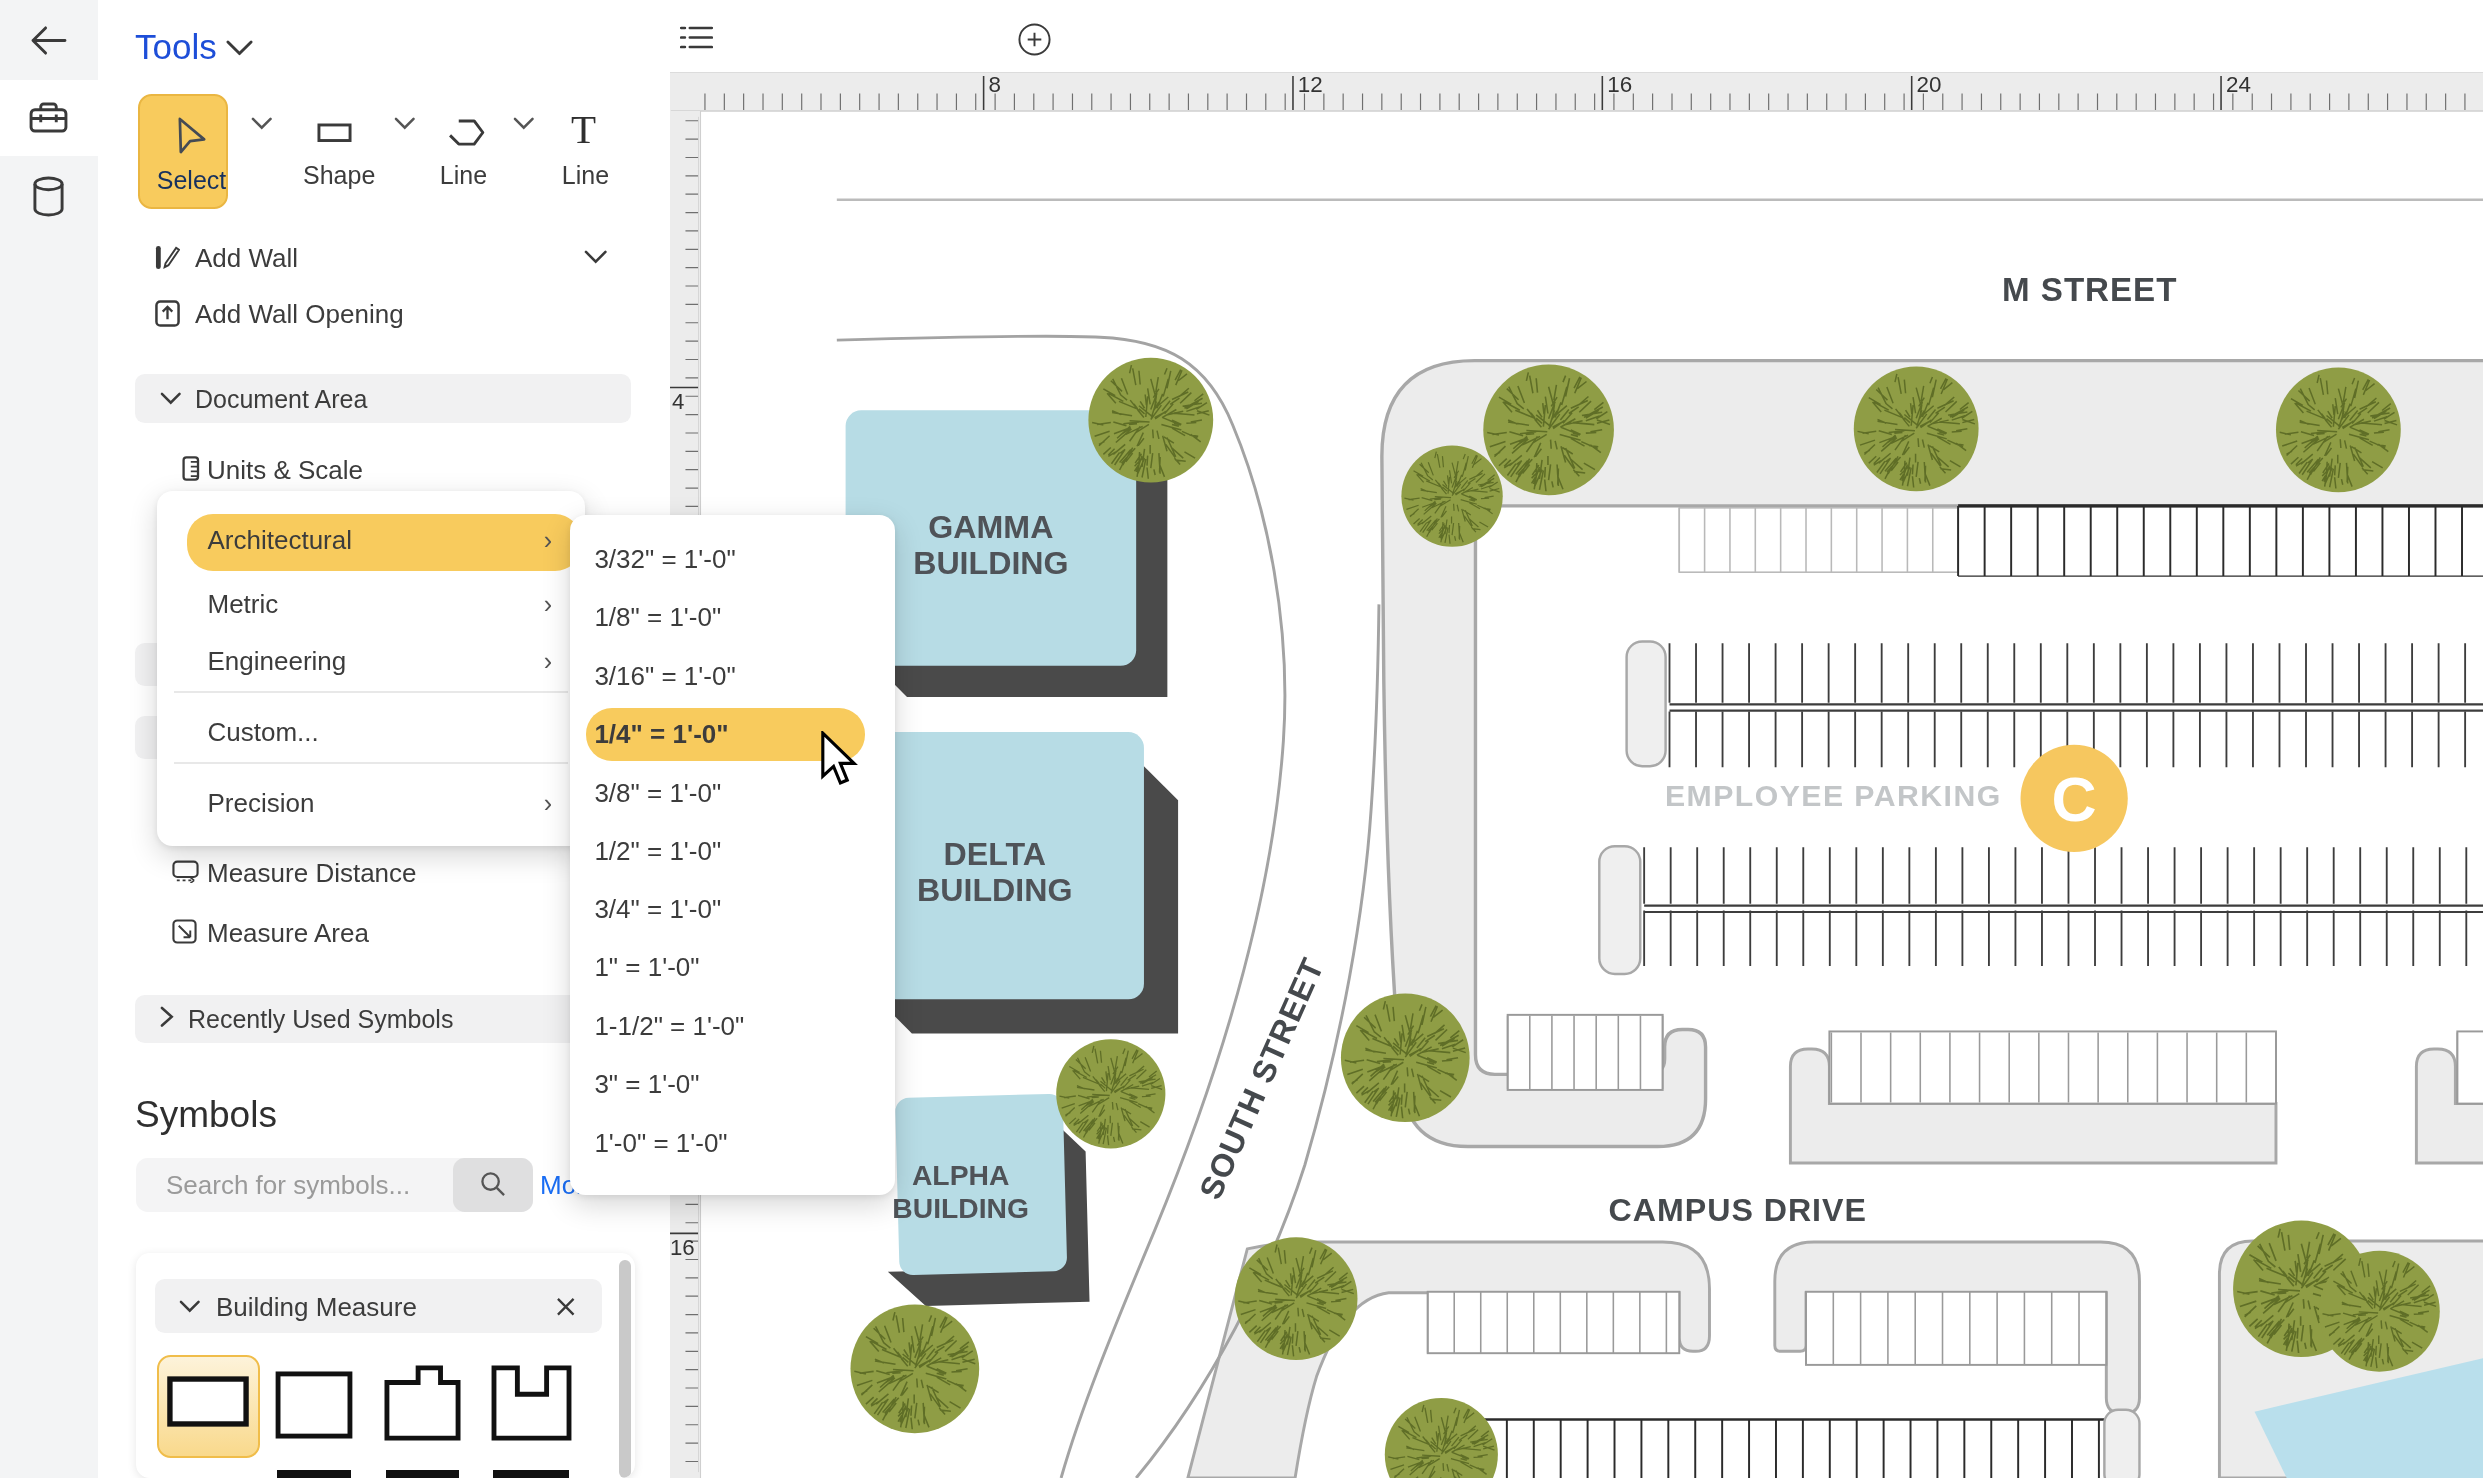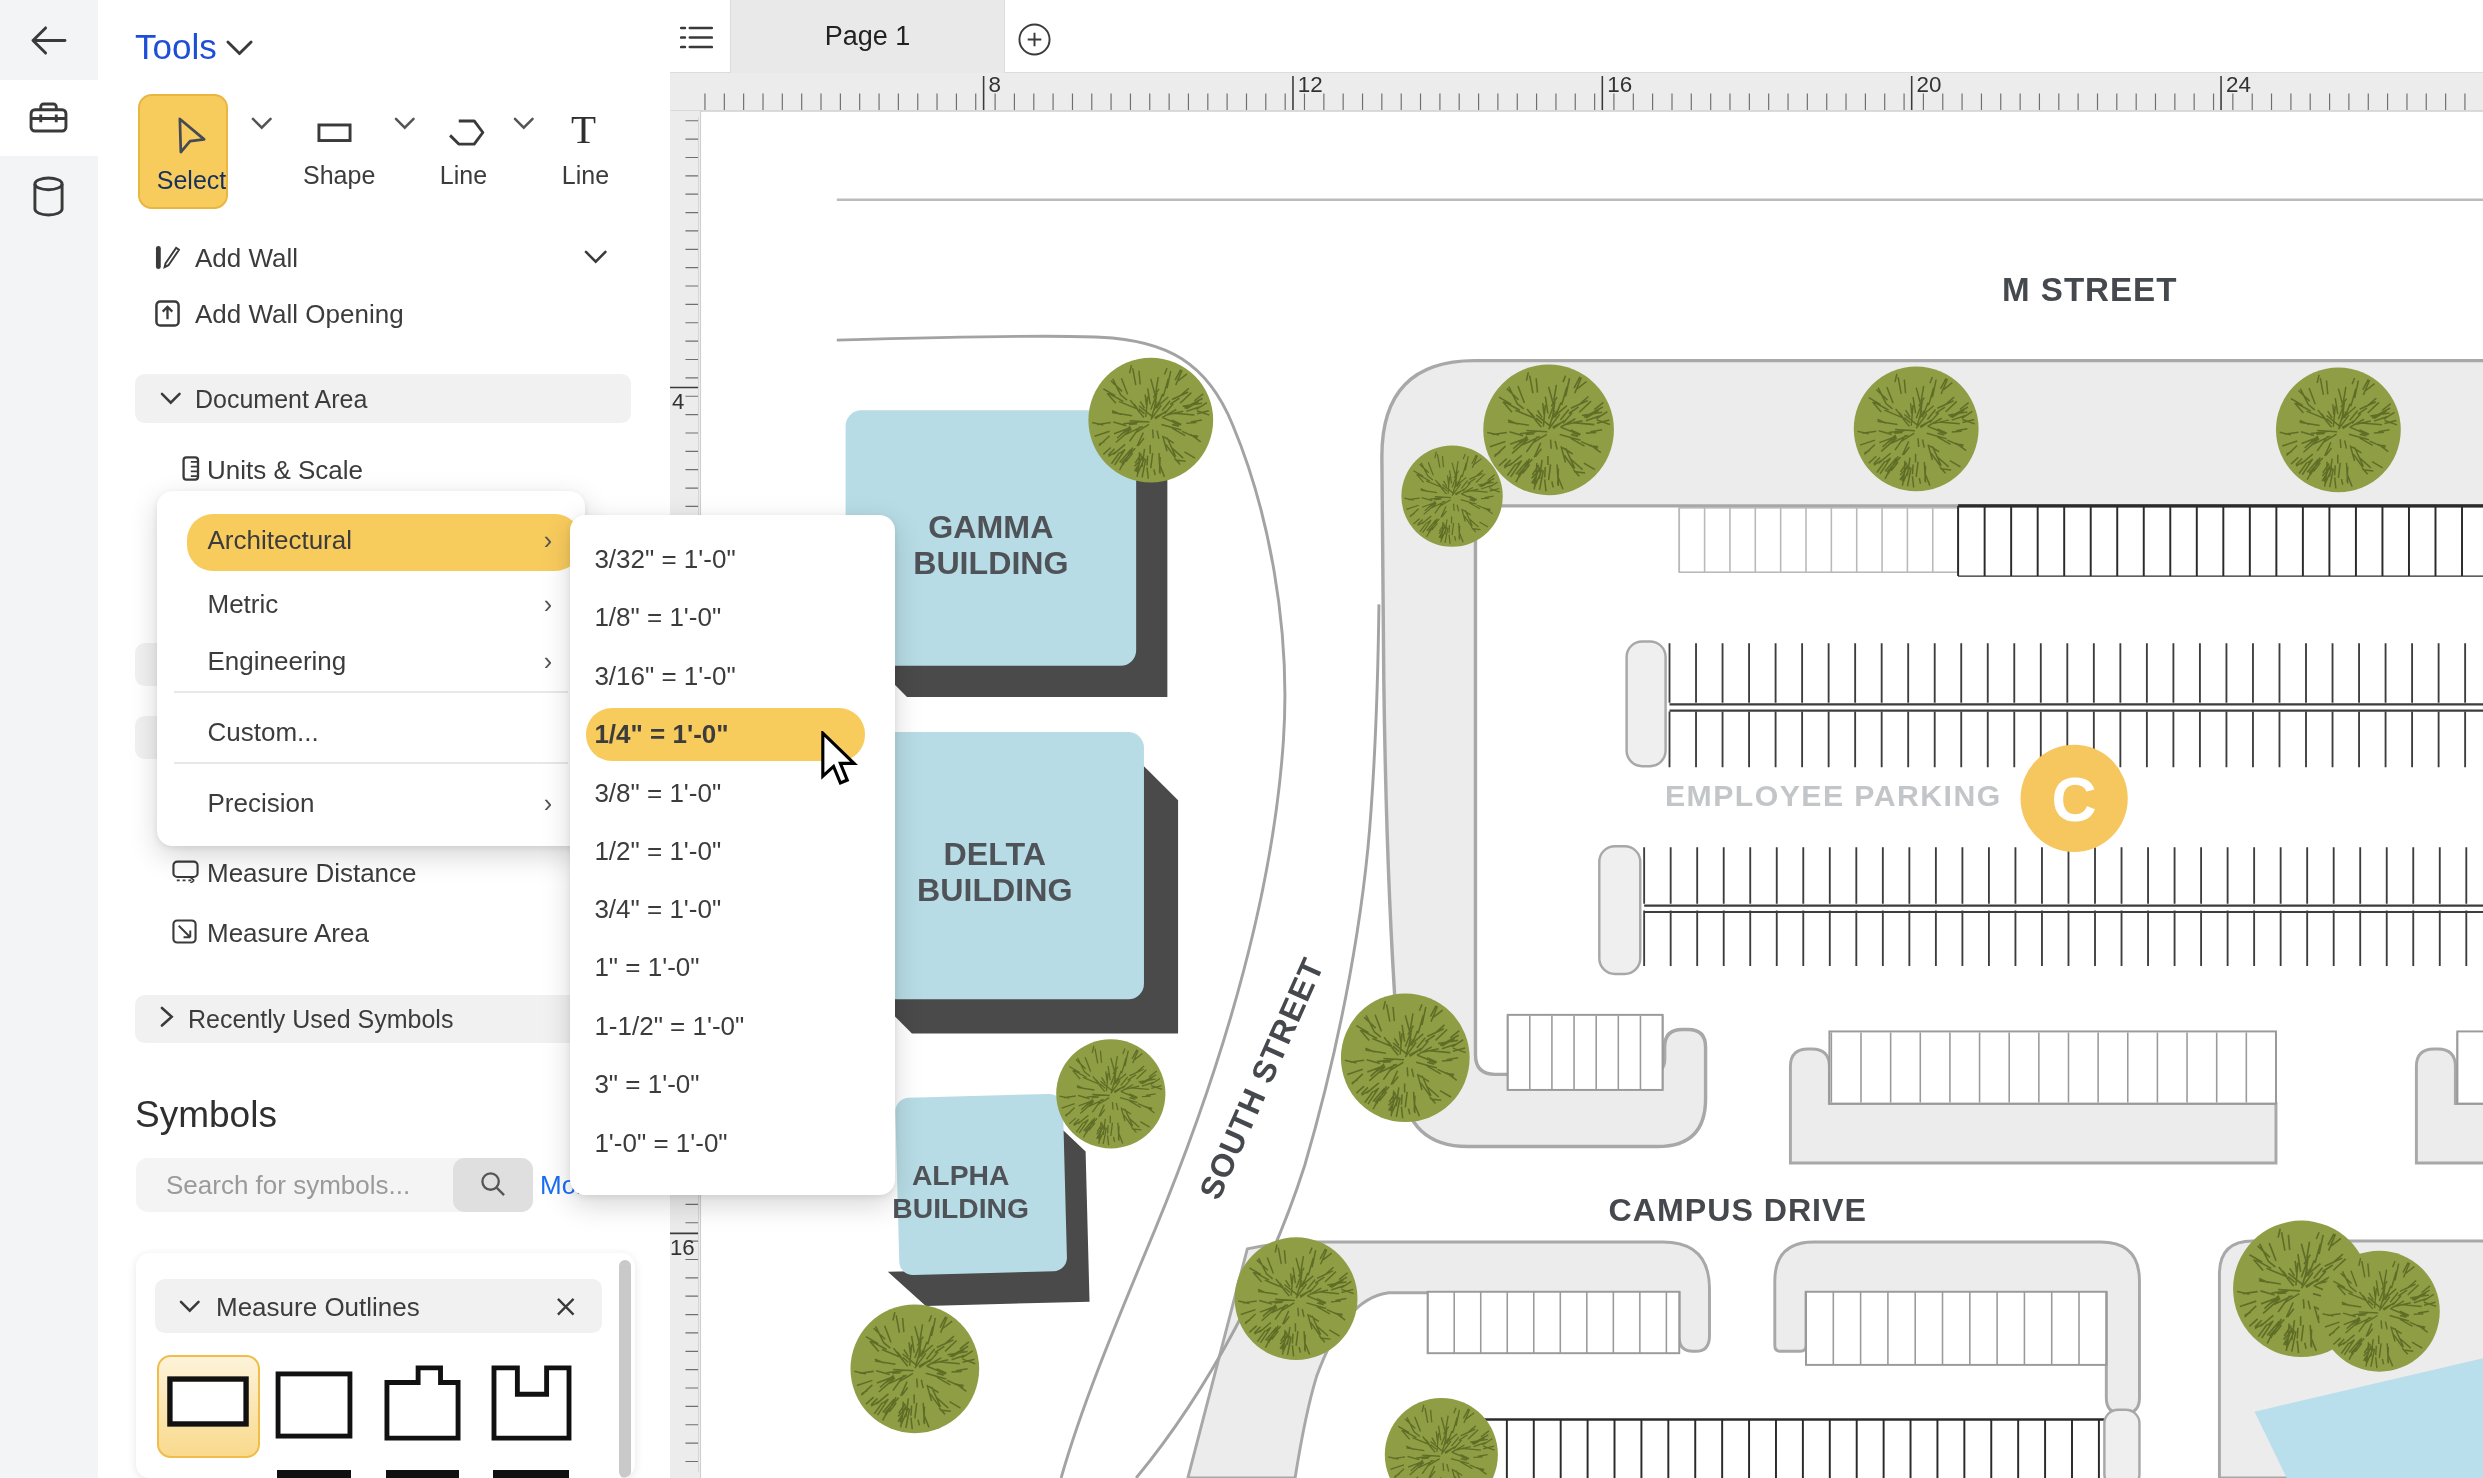--- a/index.html
+++ b/index.html
@@ -38,21 +38,20 @@
   svg text { font-family:"Liberation Sans", sans-serif; }
 </style></head>
 <body>
 
 <div class="abs" id="tabbar">
   <svg class="abs" style="left:9.8px;top:25px" width="33" height="25" viewBox="0 0 34 26">
     <g stroke="#3a3a3a" stroke-width="2.6" stroke-linecap="round">
       <path d="M1,3H5 M10,3H33 M1,13H5 M10,13H33 M1,23H5 M10,23H33"></path>
     </g>
   </svg>
-  <div id="tab1">Page 1</div>
   <svg class="abs" style="left:347px;top:21.5px" width="35" height="35" viewBox="0 0 36 36">
     <circle cx="18" cy="18" r="15.5" fill="none" stroke="#3a3a3a" stroke-width="2"></circle>
     <path d="M18,11V25 M11,18H25" stroke="#3a3a3a" stroke-width="2"></path>
   </svg>
 </div>
 <div class="abs" id="hruler">
   <svg width="1814" height="38" viewBox="687 75 1860 39">
     <path d="M722.0,96V113M741.9,96V113M761.7,96V113M781.6,96V113M801.4,96V113M821.3,96V113M841.1,96V113M861.0,96V113M880.8,96V113M900.7,96V113M920.5,96V113M940.4,96V113M960.2,96V113M980.1,96V113M999.9,96V113M1019.8,96V113M1039.6,96V113M1059.5,96V113M1079.3,96V113M1099.2,96V113M1119.0,96V113M1138.8,96V113M1158.7,96V113M1178.5,96V113M1198.4,96V113M1218.2,96V113M1238.1,96V113M1257.9,96V113M1277.8,96V113M1297.6,96V113M1317.5,96V113M1337.3,96V113M1357.2,96V113M1377.0,96V113M1396.9,96V113M1416.7,96V113M1436.6,96V113M1456.4,96V113M1476.3,96V113M1496.1,96V113M1516.0,96V113M1535.8,96V113M1555.7,96V113M1575.5,96V113M1595.4,96V113M1615.2,96V113M1635.1,96V113M1654.9,96V113M1674.8,96V113M1694.6,96V113M1714.5,96V113M1734.3,96V113M1754.2,96V113M1774.0,96V113M1793.9,96V113M1813.7,96V113M1833.6,96V113M1853.4,96V113M1873.3,96V113M1893.1,96V113M1913.0,96V113M1932.8,96V113M1952.7,96V113M1972.5,96V113M1992.4,96V113M2012.2,96V113M2032.1,96V113M2051.9,96V113M2071.8,96V113M2091.6,96V113M2111.5,96V113M2131.3,96V113M2151.2,96V113M2171.0,96V113M2190.9,96V113M2210.7,96V113M2230.6,96V113M2250.4,96V113M2270.3,96V113M2290.1,96V113M2310.0,96V113M2329.8,96V113M2349.7,96V113M2369.5,96V113M2389.4,96V113M2409.2,96V113M2429.1,96V113M2448.9,96V113M2468.8,96V113M2488.6,96V113M2508.5,96V113M2528.3,96V113" stroke="#6f6f6f" stroke-width="1.2" fill="none"></path>
     <path d="M1008,78V113M1325.5,78V113M1643,78V113M1960.5,78V113M2278,78V113" stroke="#3a3a3a" stroke-width="1.6" fill="none"></path>
     <text x="1013" y="95" font-size="23" fill="#333">8</text>
@@ -285,21 +284,21 @@
     <path d="M17.5,17.5 L25,25" stroke="#555" stroke-width="2.4"></path>
   </svg>
   <div class="ptxt" style="left:442px;top:1170px;color:#1a6ef5">More</div>
 
   <div class="card" style="left:38px;top:1253px;width:499px;height:225px;border-radius:13.7px;
        box-shadow:0 2px 9.8px rgba(0,0,0,.10); overflow:hidden;">
     <div class="grayrow" style="left:18.5px;top:26px;width:447px;height:54px;border-radius:9.8px"></div>
     <svg class="abs" style="left:43px;top:47px" width="21.5" height="13.7" viewBox="0 0 22 14">
       <path d="M2,2 11,11 20,2" fill="none" stroke="#3a3a3a" stroke-width="2.6" stroke-linecap="round"></path>
     </svg>
-    <div class="ptxt" style="left:80px;top:39px;font-size:26px">Measure Outlines</div>
+    <div class="ptxt" style="left:80px;top:39px;font-size:26px">Building Measure</div>
     <svg class="abs" style="left:419px;top:43px" width="21.5" height="21.5" viewBox="0 0 22 22">
       <path d="M3,3 19,19 M19,3 3,19" stroke="#3a3a3a" stroke-width="2.4"></path>
     </svg>
 
     <div class="abs" style="left:20.5px;top:102px;width:103px;height:103px;border:2px solid #f0bd4a;border-radius:13.7px;
          background:linear-gradient(#fdf3da,#f9d98c)"></div>
     <svg class="abs" style="left:31px;top:123px" width="82" height="51" viewBox="0 0 84 52">
       <rect x="3" y="3" width="78" height="46" fill="#fff" stroke="#111" stroke-width="5.5"></rect>
     </svg>
     <svg class="abs" style="left:139px;top:118px" width="78" height="68" viewBox="0 0 80 70">

